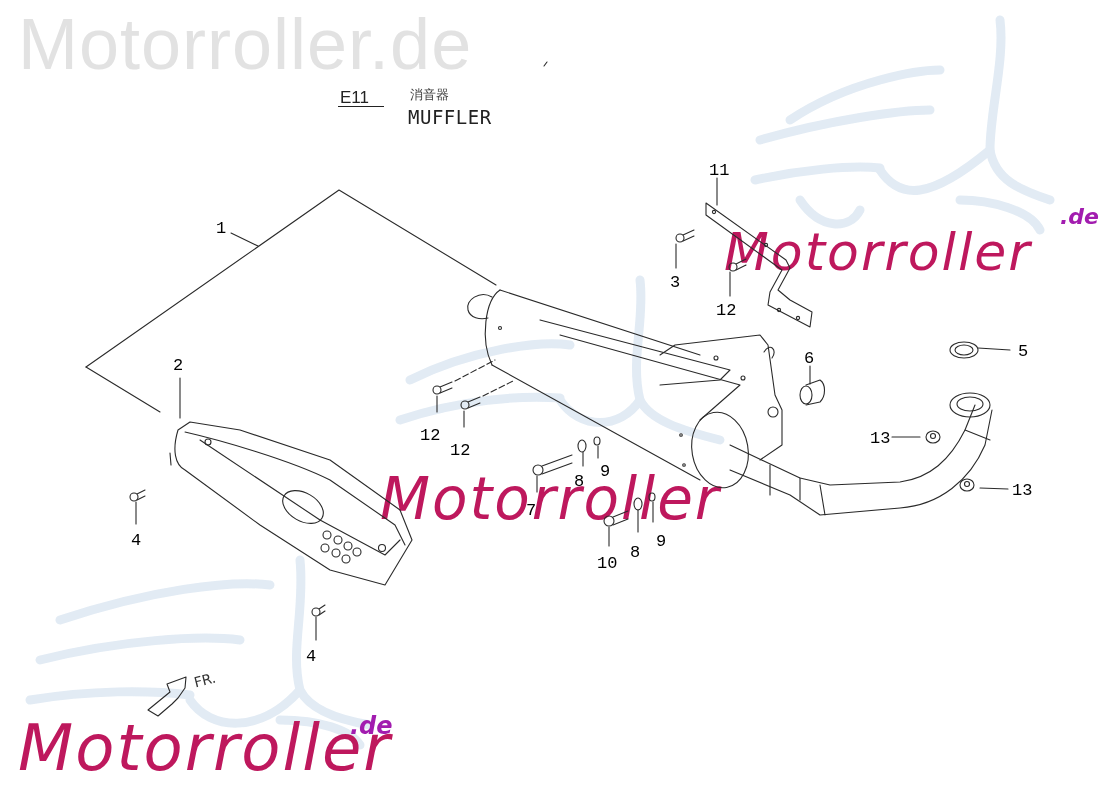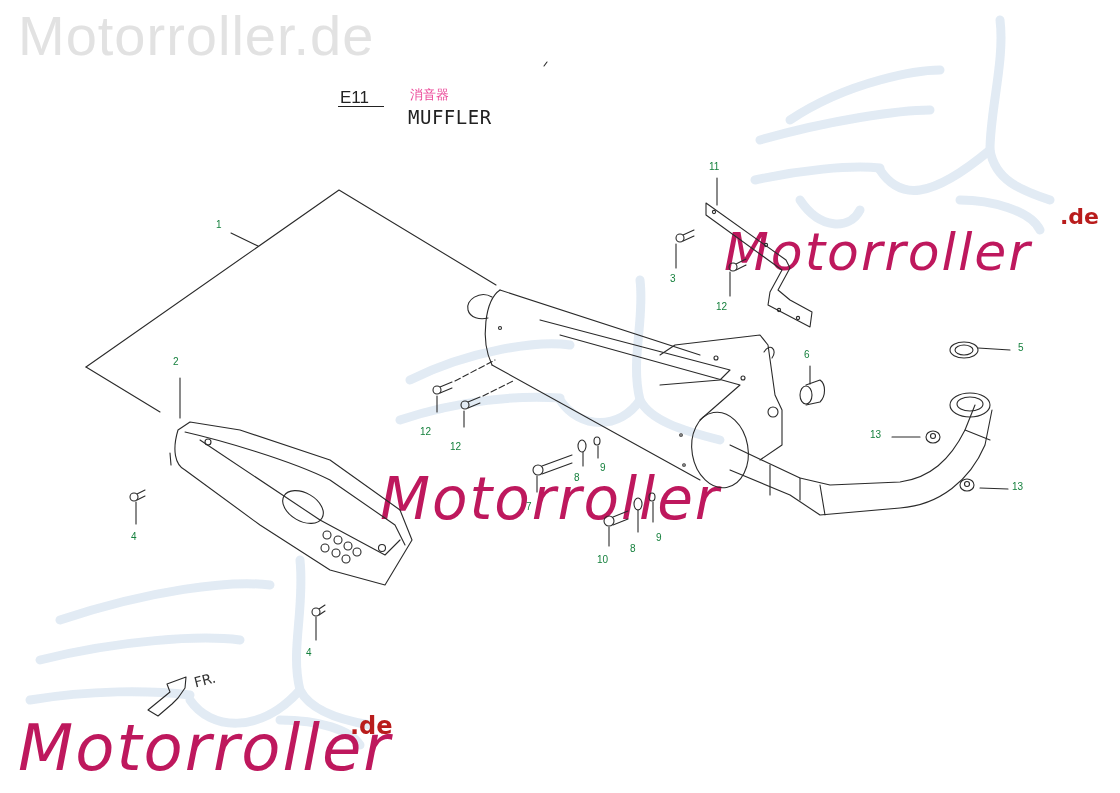--- a/index.html
+++ b/index.html
@@ -1,25 +1,25 @@
 <!DOCTYPE html>
 <html><head>
 <meta charset="utf-8">
 <style>
   html, body { margin:0; padding:0; background:#ffffff; }
   body { width:1120px; height:793px; position:relative; overflow:hidden; font-family:"DejaVu Sans", sans-serif; }
-  .wm-top { position:absolute; left:18px; top:8px; font-family:"Liberation Sans", sans-serif; font-size:56px; color:#e2e2e2; letter-spacing:1px; line-height:1; }
+  .wm-top { position:absolute; left:18px; top:8px; font-family:"Liberation Sans", sans-serif; font-size:72px; color:#e2e2e2; letter-spacing:1px; line-height:1; }
   .wm-italic { position:absolute; font-family:"DejaVu Sans", sans-serif; font-weight:normal; font-style:italic; color:#be185d; line-height:1; letter-spacing:2px; }
-  .wm-de { position:absolute; font-family:"DejaVu Sans", sans-serif; font-weight:bold; color:#b91c1c; line-height:1; }
+  .wm-de { position:absolute; font-family:"DejaVu Sans", sans-serif; font-weight:bold; font-style:italic; color:#a21caf; line-height:1; }
   svg.layer { position:absolute; left:0; top:0; }
   .title-code { position:absolute; left:340px; top:88px; font-family:Liberation Sans, sans-serif; font-size:17px; color:#222; }
   .title-rule { position:absolute; left:338px; top:106px; width:46px; height:1px; background:#222; }
-  .title-cn { position:absolute; left:410px; top:86px; font-size:13px; color:#ec4899;text-align:center; }
+  .title-cn { position:absolute; left:410px; top:86px; font-size:13px; color:#404040;text-align:center; }
   .title-en { position:absolute; left:408px; top:106px; font-family:"DejaVu Sans Mono", monospace; font-size:19px; color:#222; letter-spacing:0.5px; }
-  .callout { position:absolute; font-family:Liberation Sans, sans-serif; font-size:10px; color:#15803d; line-height:1; }
+  .callout { position:absolute; font-family:Liberation Mono, monospace; font-size:17px; color:#000000; line-height:1; }
   .fr { position:absolute; left:194px; top:672px; font-family:"DejaVu Sans", sans-serif; font-size:14px; color:#333; transform:rotate(-14deg); }
 </style>
 </head>
 <body>
 
 <div class="wm-top">Motorroller.de</div>
 
 <svg class="layer" width="1120" height="793">
   <g fill="none" stroke="#dfe9f3" stroke-width="9" stroke-linecap="round" opacity="0.9">
 

